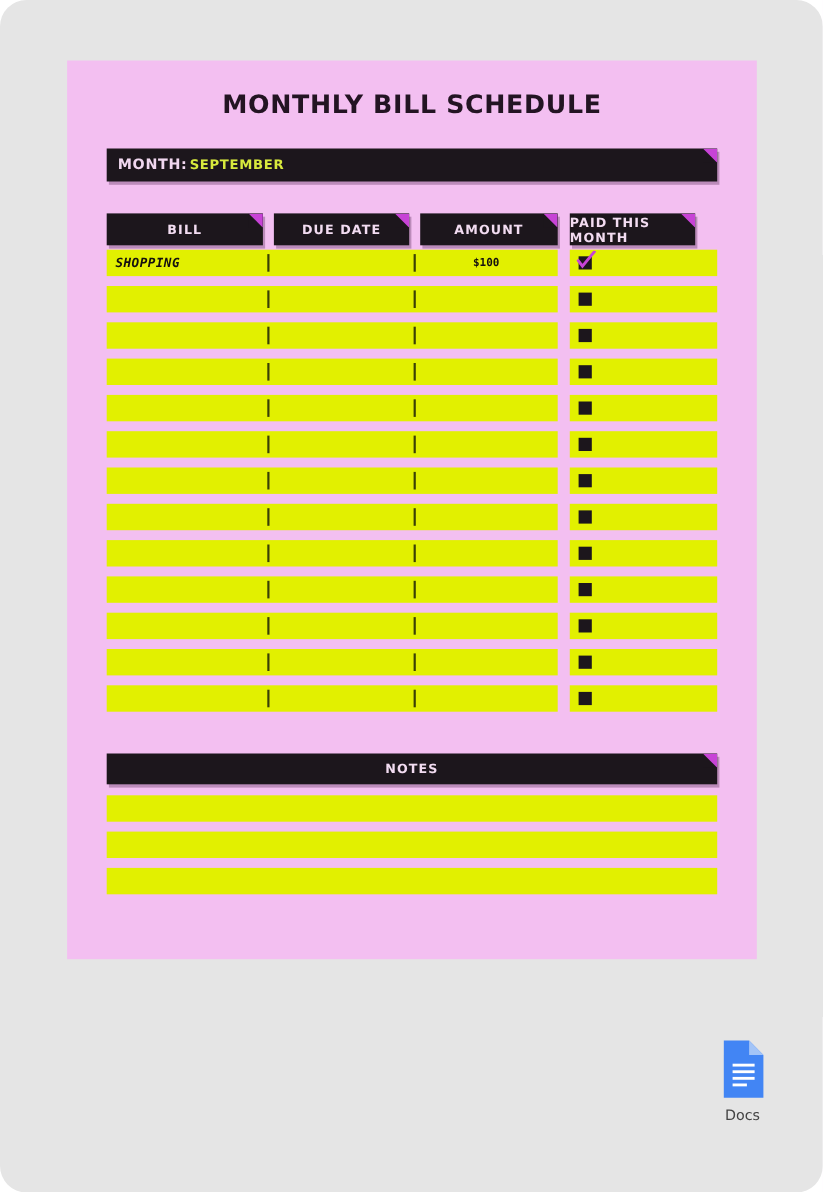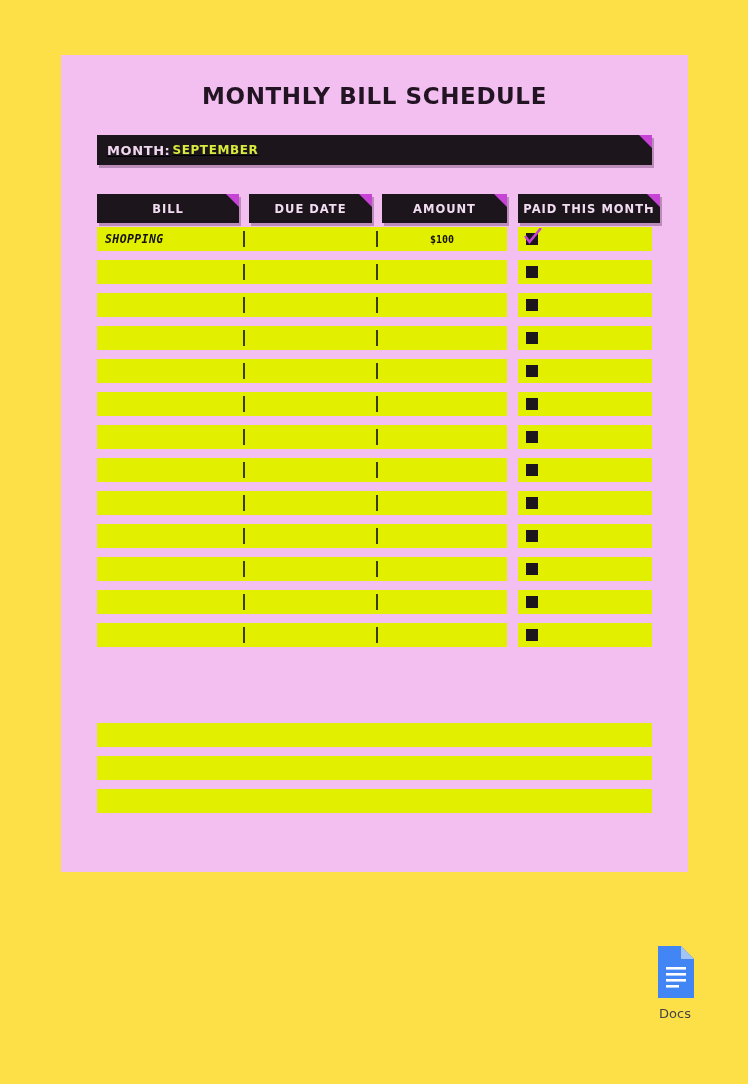--- a/index.html
+++ b/index.html
@@ -5,21 +5,22 @@
   * { box-sizing: border-box; margin: 0; padding: 0; }
   html, body {
     width: 748px; height: 1084px;
     background: #ffffff;
     font-family: "Liberation Sans", sans-serif;
     overflow: hidden;
   }
   #page {
     position: relative;
     width: 748px; height: 1084px;
-    background: #fde047;
+    background: #e5e5e5;
+    border-radius: 24px;
   }
 
   
   #sheet {
     position: absolute;
     left: 61px; top: 55px;
     width: 627px; height: 817px;
     background: #f3bff1;
   }
 
@@ -57,21 +58,20 @@
     clip-path: polygon(0 0, 0 100%, 100% 100%);
   }
 
   
   #monthbar {
     left: 36px; top: 80px;
     width: 555px; height: 30px;
     display: flex;
     align-items: center;
     padding-left: 10px;
-    text-decoration: underline;
   }
   #month-label {
     font-family: "DejaVu Sans", sans-serif;
     font-weight: bold;
     font-size: 13px;
     letter-spacing: 0.6px;
     color: #f0d7ef;
   }
   #month-value {
     margin-left: 2px;
@@ -269,21 +269,21 @@
         <div class="headtab" style="left: 285px; width: 125px;">
           <span>AMOUNT</span>
           <span class="foldshadow"></span>
           <span class="fold"></span>
         </div>
         <div class="headtab" style="left: 152px; width: 123px;">
           <span>DUE DATE</span>
           <span class="foldshadow"></span>
           <span class="fold"></span>
         </div>
-        <div class="headtab" style="left: 421px; width: 142px;">
+        <div class="headtab" style="left: 421px; width: 114px;">
           <span>PAID THIS MONTH</span>
           <span class="foldshadow"></span>
           <span class="fold"></span>
         </div>
       </div>
 
     <div id="rows">
         <div class="row">
           <div class="rowmain">
             <div class="cell-bill">SHOPPING</div>
@@ -425,20 +425,25 @@
             <div class="divider div1"></div>
             <div class="divider div2"></div>
             <div class="cell-amount"></div>
           </div>
           <div class="rowpaid">
             <div class="checkbox"></div>
           </div>
         </div>
       </div>
 
+    <div id="notesbar" class="darkbar">
+      <span>NOTES</span>
+      <span class="foldshadow"></span>
+      <span class="fold"></span>
+    </div>
 
     <div id="notelines">
         <div class="noteline"></div>
         <div class="noteline"></div>
         <div class="noteline"></div>
       </div>
 
   </div>
 
 

